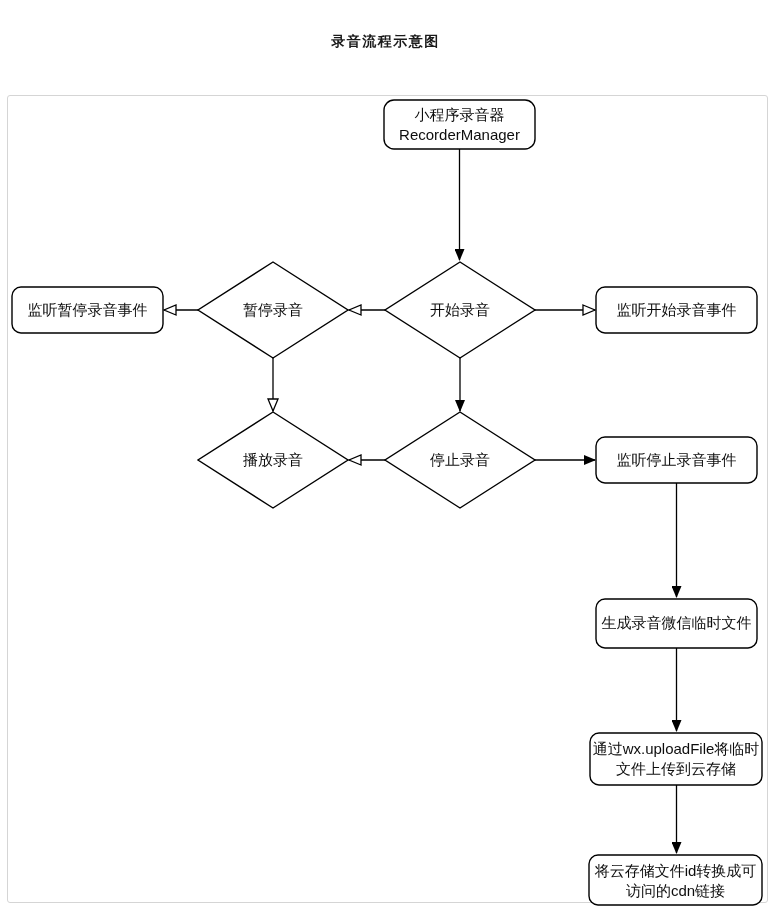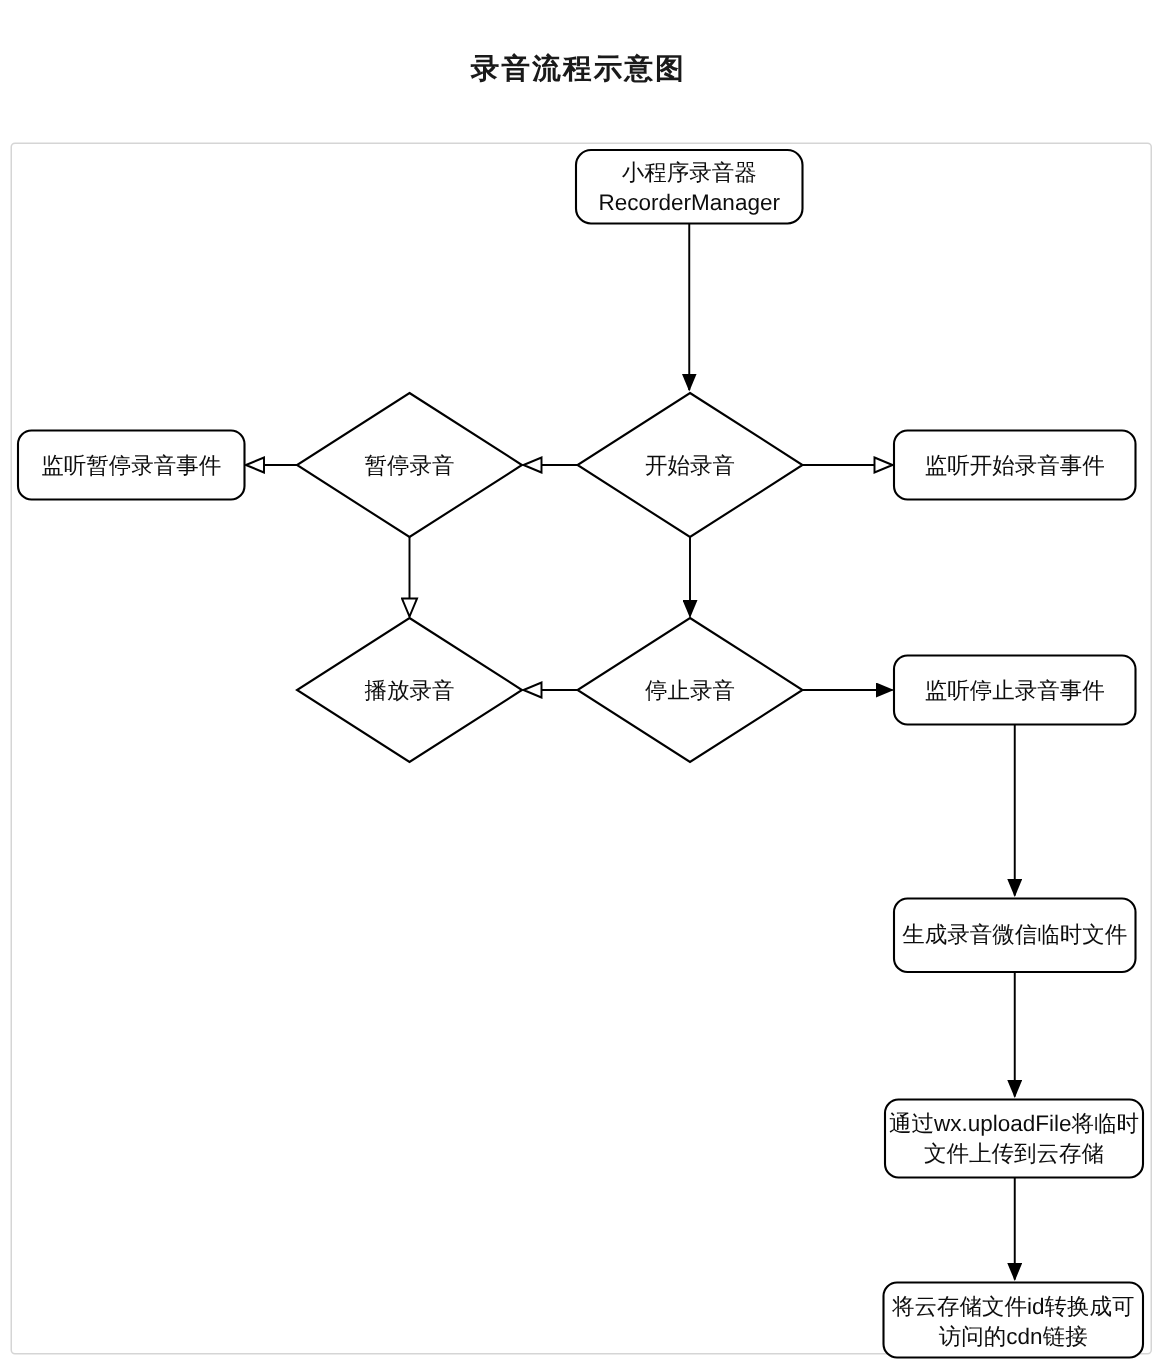--- a/index.html
+++ b/index.html
@@ -9,21 +9,21 @@
     width: 771px;
     height: 913px;
     overflow: hidden;
     font-family: "Liberation Sans", "DejaVu Sans", sans-serif;
   }
   .page { position: relative; width: 771px; height: 913px; }
   .title {
     position: absolute;
     top: 33px; left: 0; width: 771px;
     text-align: center;
-    font-size: 19px;
+    font-size: 14px;
     font-weight: bold;
     letter-spacing: 1.5px;
     color: #1a1a1a;
   }
   .frame {
     position: absolute;
     left: 7px; top: 95px;
     width: 759px; height: 806px;
     border: 1px solid #d5d5d5;
     border-radius: 3px;

